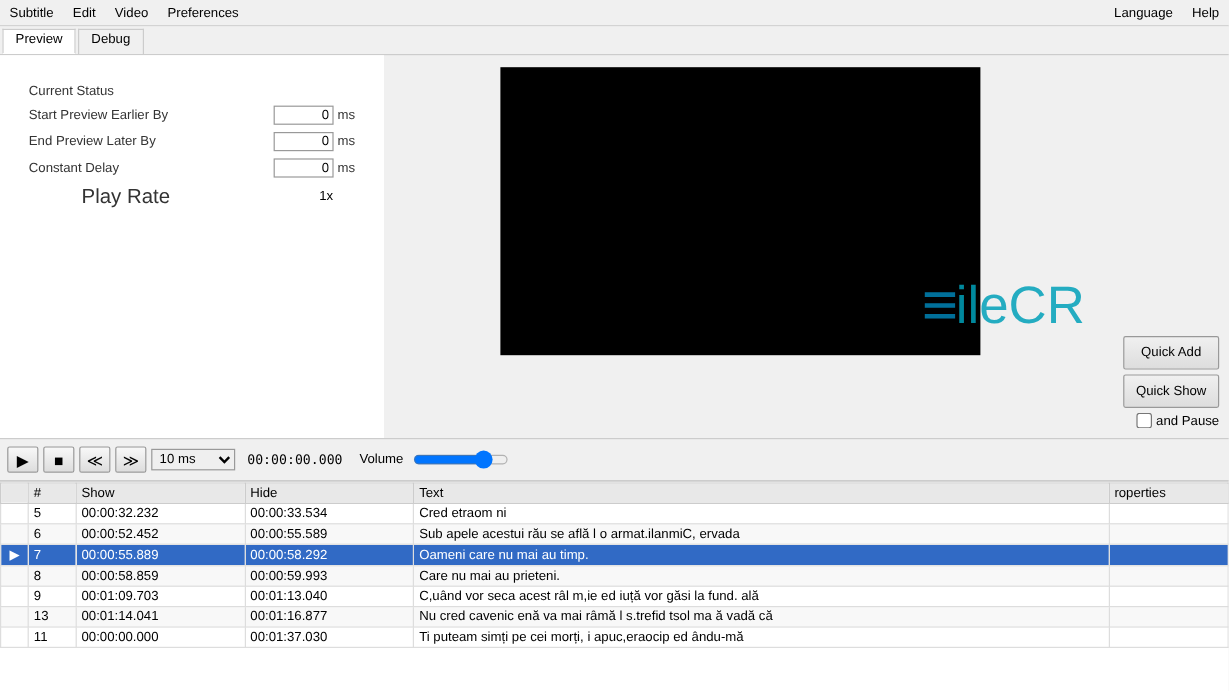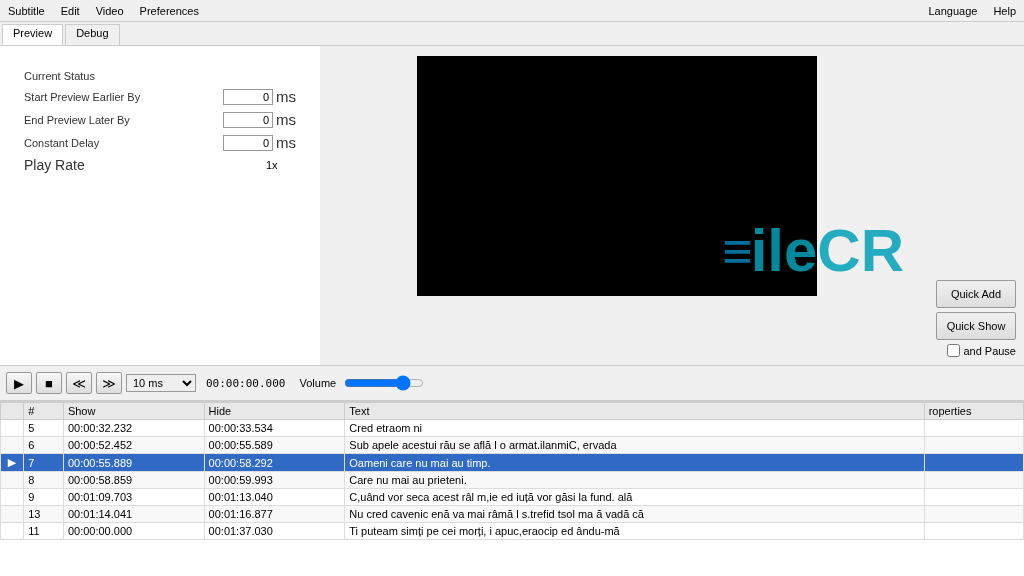--- a/index.html
+++ b/index.html
@@ -15,23 +15,23 @@
     .tabbar { display: flex; background: #f0f0f0; border-bottom: 1px solid #ccc; padding: 2px 2px 0 2px; height: 24px; }
     .tab { padding: 2px 10px; border: 1px solid #ccc; border-bottom: none; background: #f0f0f0; cursor: pointer; font-size: 11px; margin-right: 2px; }
     .tab.active { background: #fff; border-bottom: 1px solid #fff; }
 
     
     .left-panel { width: 320px; padding: 24px; background: #fff; }
     .field-row { display: flex; align-items: center; margin-bottom: 6px; }
     .field-label { font-size: 11px; color: #333; flex: 1; }
     .field-input { display: flex; align-items: center; }
     .field-input input[type="text"] { width: 50px; border: 1px solid #999; font-size: 11px; padding: 1px 3px; text-align: right; }
-    .field-suffix { margin-left: 3px; font-size: 15px; color: #333; }
+    .field-suffix { margin-left: 3px; font-size: 11px; color: #333; }
     .play-rate-row { display: flex; align-items: center; margin-top: 4px; }
-    .play-rate-label { font-size: 14px; color: #333; flex: 1; }
+    .play-rate-label { font-size: 17px; color: #333; flex: 1; margin-left: 44px; }
     .play-rate-value { font-size: 11px; width: 30px; }
     .video-screen { width: 400px; height: 240px; background: #000; }
 
     
     .right-panel { width: 110px; display: flex; flex-direction: column; align-items: flex-end; justify-content: flex-end; padding: 8px; gap: 4px; }
     .right-btn { width: 80px; padding: 7px 6px; background: linear-gradient(to bottom, #f0f0f0, #ddd); border: 1px solid #999; font-size: 11px; cursor: pointer; text-align: center; border-radius: 2px; }
 
     
     .transport-bar { display: flex; align-items: center; background: #f0f0f0; border-top: 1px solid #ccc; border-bottom: 1px solid #ccc; padding: 3px 6px; height: 36px; gap: 4px; }
     .transport-btn { width: 26px; height: 22px; background: linear-gradient(to bottom, #f8f8f8, #ddd); border: 1px solid #999; cursor: pointer; display: flex; align-items: center; justify-content: center; font-size: 13px; border-radius: 2px; }
@@ -118,21 +118,21 @@
         <span class="play-rate-label">Play Rate</span>
         <span class="play-rate-value">1x</span>
       </div>
     </div>
 
     <div class="video-center" style="position:relative;">
       <div class="video-screen"></div>
 
       <div style="position:absolute; right:10px; bottom:80px; pointer-events:none; z-index:10; display:flex; align-items:center;">
         <span style="font-size:52px; font-weight:900; color:rgba(0,130,180,0.85); font-family: Arial Black, sans-serif; letter-spacing:-2px;">≡</span>
-        <span style="font-size:60px; font-weight:700; color:rgba(0,160,185,0.85); font-family: Arial Black, sans-serif;">ileCR</span>
+        <span style="font-size:44px; font-weight:400; color:rgba(0,160,185,0.85); font-family: Arial Black, sans-serif;">ileCR</span>
       </div>
     </div>
 
     <div class="right-panel">
       <button class="right-btn">Quick Add</button>
       <button class="right-btn">Quick Show</button>
       <div class="and-pause-area">
         <input type="checkbox" style="">
         <span>and Pause</span>
       </div>

